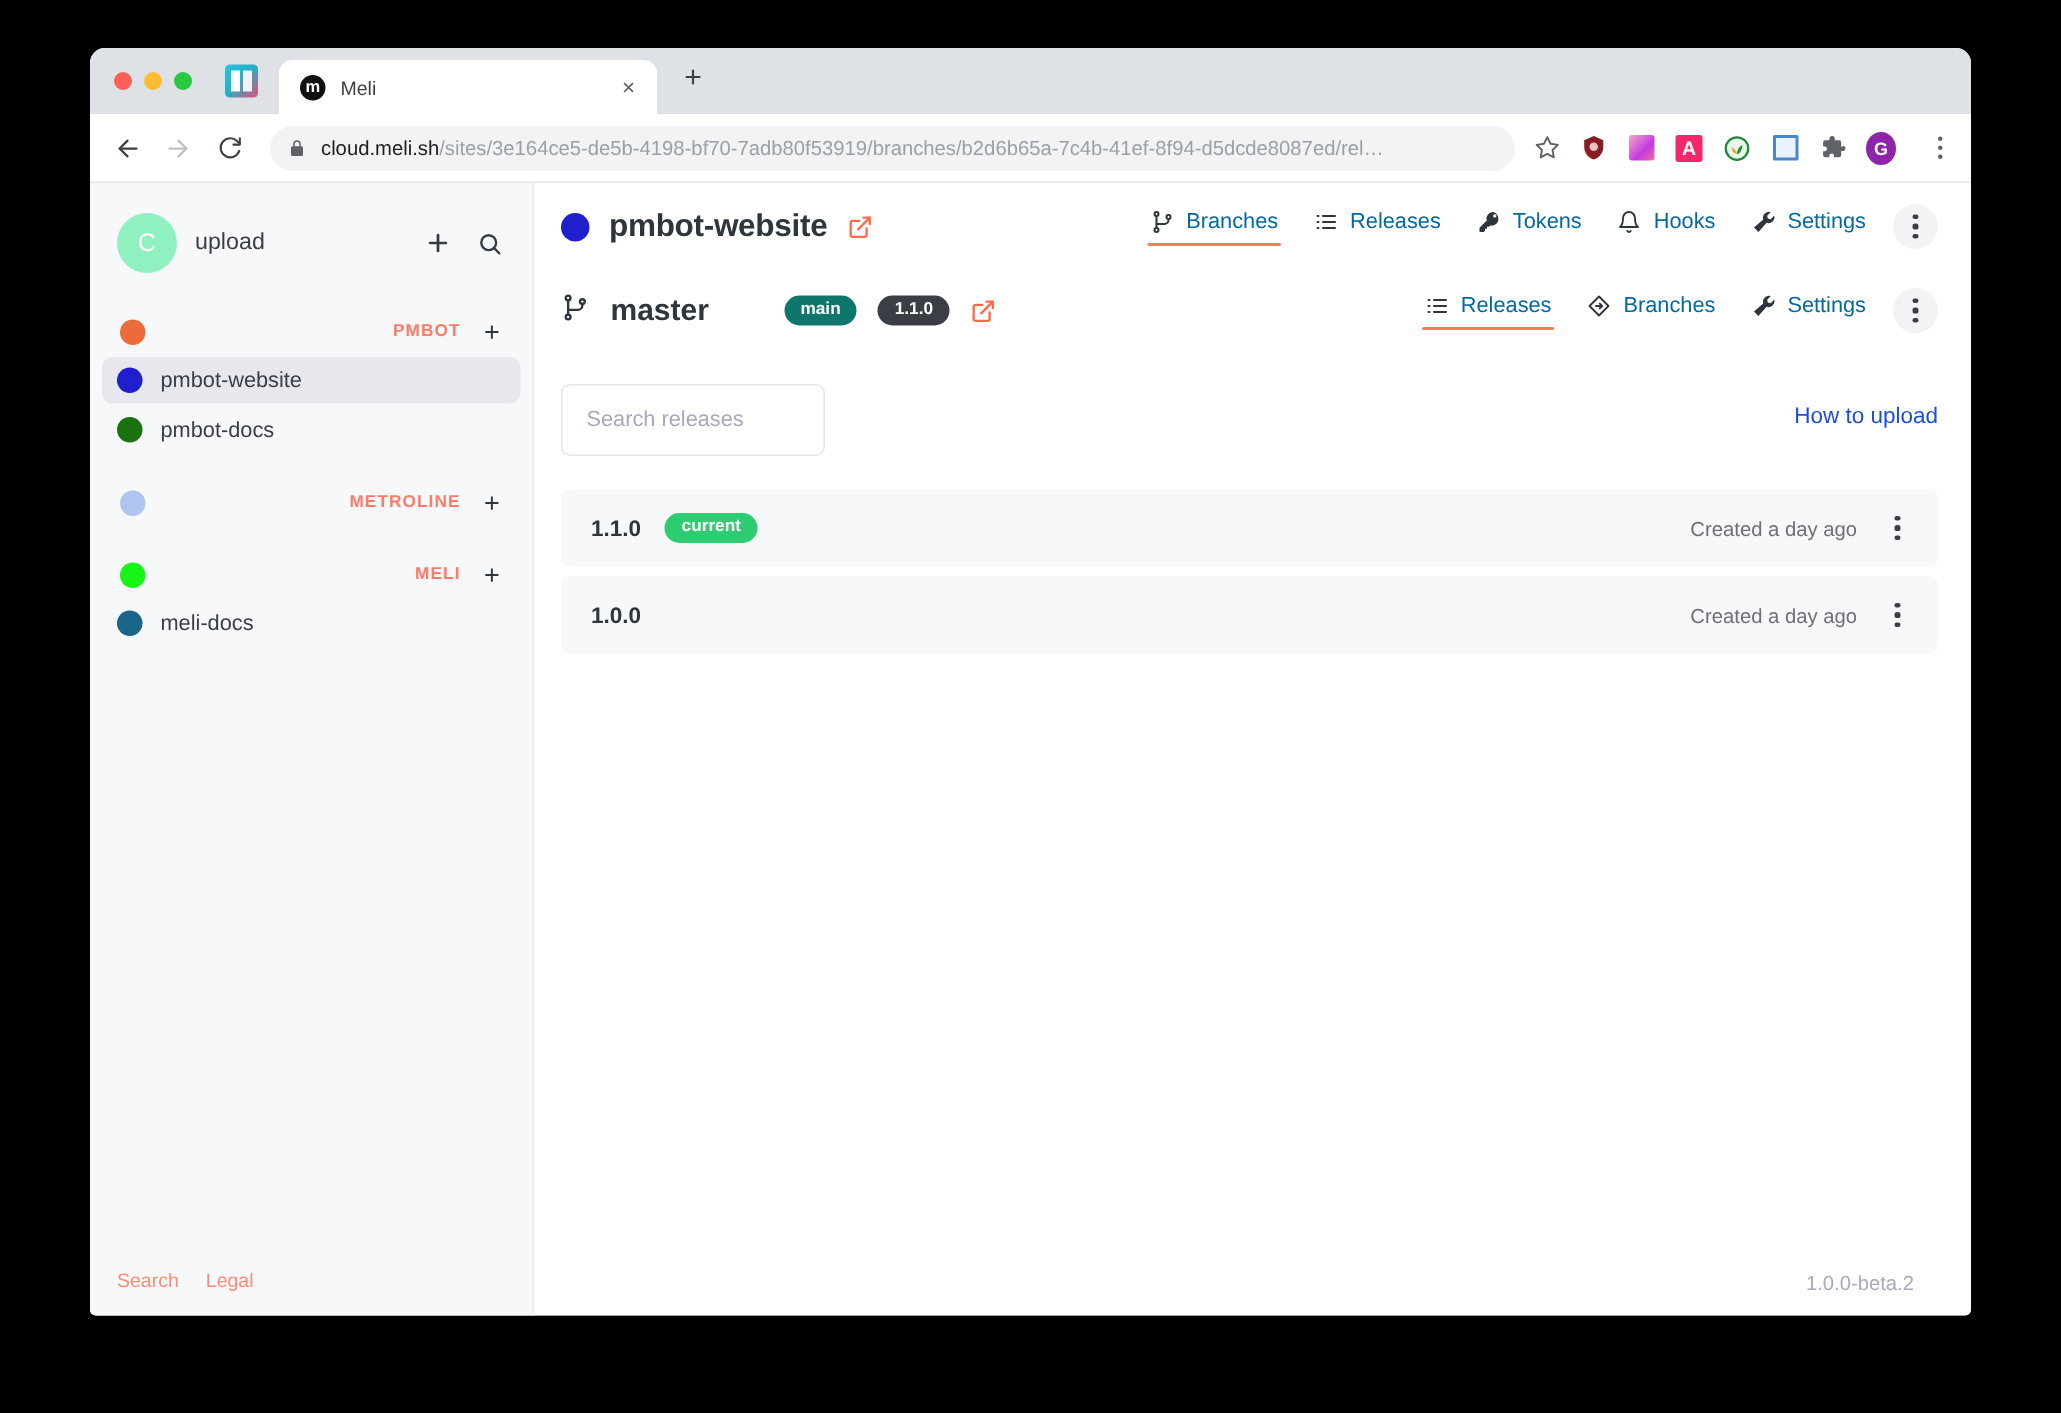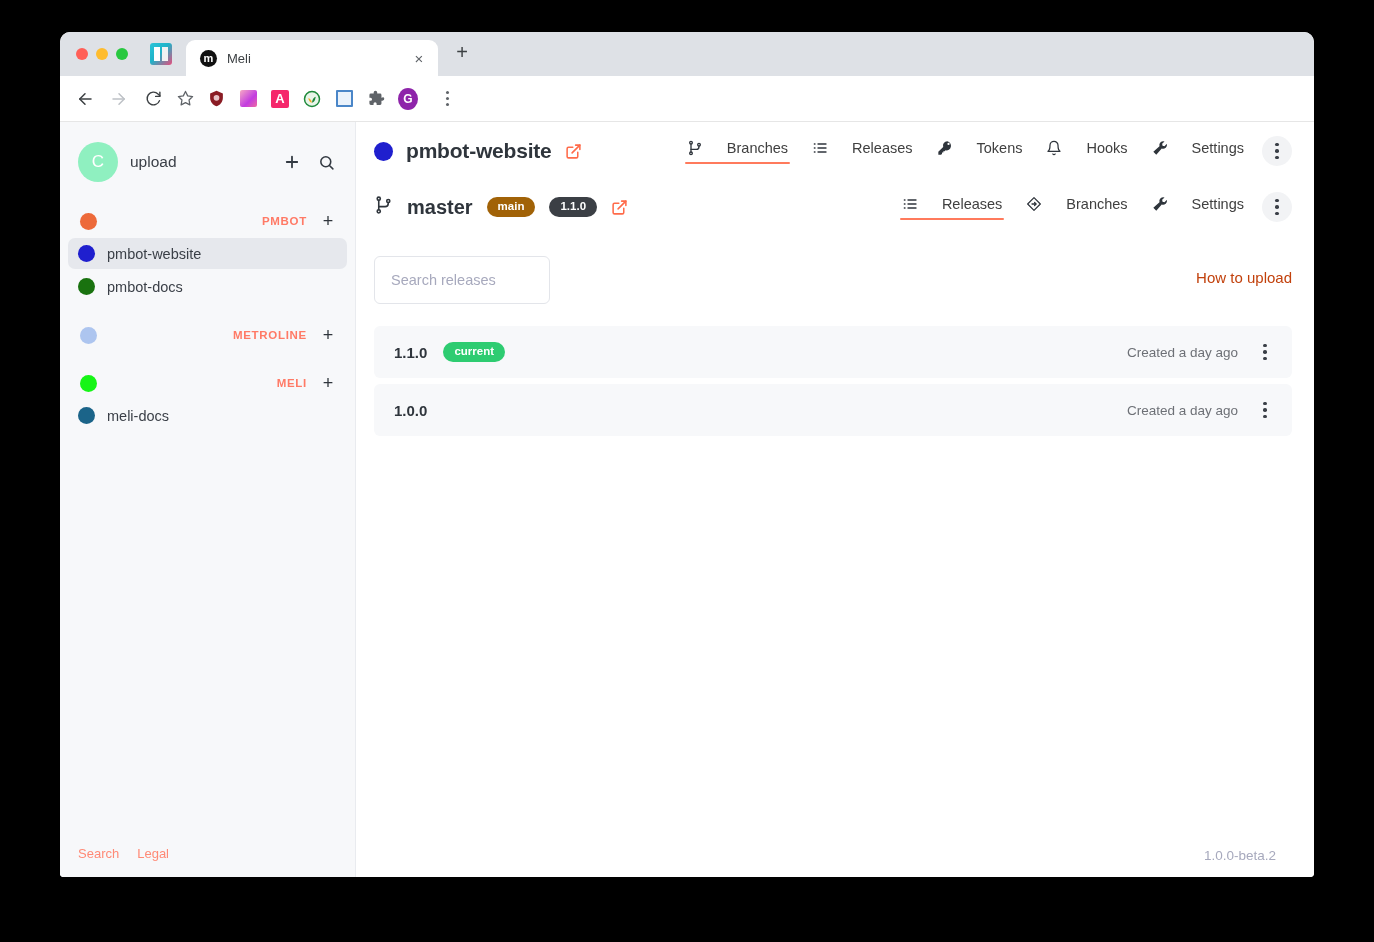--- a/index.html
+++ b/index.html
@@ -237,24 +237,24 @@
     padding: 0 22px 0 18px;
     height: 58px;
   }
   .site-title-wrap { display: flex; align-items: center; gap: 13px; }
   .site-bullet { width: 19px; height: 19px; border-radius: 50%; }
   .site-title { font-size: 21px; font-weight: bold; color: #2f353c; letter-spacing: -0.2px; }
   .ext-link { color: #ff6b4a; display: flex; align-items: center; }
 
   .topnav { margin-left: auto; display: flex; align-items: center; gap: 4px; }
   .navitem {
-    display: flex; align-items: center; gap: 24px;
+    display: flex; align-items: center; gap: 8px;
     padding: 6px 10px 12px 10px;
     font-size: 14.5px;
-    color: #404040;
+    color: #0369a1;
     position: relative;
   }
   .navitem.active::after {
     content: "";
     position: absolute;
     left: 8px; right: 8px; bottom: 4px;
     height: 2px; background: #ff7a5c; border-radius: 2px;
   }
   .navitem svg { display: block; }
   .kebab-circle {
@@ -272,42 +272,42 @@
   }
   .branch-left { display: flex; align-items: center; gap: 14px; }
   .branch-name { font-size: 20px; font-weight: bold; color: #2f353c; }
   .pill {
     font-size: 11.5px; font-weight: bold;
     border-radius: 10px;
     padding: 4px 11px;
     color: #ffffff;
     line-height: 1;
   }
-  .pill.green { background: #a16207; }
+  .pill.green { background: #0f766e; margin-left: 36px; }
   .pill.dark { background: #3b3f45; }
 
   
   .content { flex: 1; padding: 22px 22px 0 18px; display: flex; flex-direction: column; min-height: 0; }
   .content-head { display: flex; align-items: flex-start; }
   .search-input {
     width: 176px; height: 48px;
     border: 1px solid #e3e5ea;
     border-radius: 6px;
     padding: 0 16px;
     font-size: 14.5px;
     color: #a21caf;
     font-family: "Liberation Sans", sans-serif;
     background: #fff;
     outline: none;
   }
   .search-input::placeholder { color: #a7a9bd; }
   .howto {
     margin-left: auto;
     margin-top: 13px;
-    color: #c2410c;
+    color: #1d4ed8;
     font-size: 15px;
     text-decoration: none;
   }
 
   .release-list { margin-top: 22px; display: flex; flex-direction: column; gap: 6px; }
   .release-row {
     display: flex; align-items: center;
     background: #f7f8fa;
     border-radius: 6px;
     height: 52px;
@@ -368,20 +368,26 @@
             <polyline points="12 5 19 12 12 19"></polyline>
           </svg>
       </div>
       <div class="navbtn">
         <svg width="17" height="17" viewBox="0 0 24 24" fill="none" stroke="currentColor" stroke-width="2" stroke-linecap="round" stroke-linejoin="round">
             <polyline points="21 3 21 9 15 9"></polyline>
             <path d="M20.49 15a9 9 0 1 1-2.13-9.36L21 8"></path>
           </svg>
       </div>
 
+      <div class="urlbox">
+        <svg width="12" height="14" viewBox="0 0 24 24" fill="#5f6368">
+            <path d="M12 1a5 5 0 0 0-5 5v3H6a2 2 0 0 0-2 2v9a2 2 0 0 0 2 2h12a2 2 0 0 0 2-2v-9a2 2 0 0 0-2-2h-1V6a5 5 0 0 0-5-5zm0 2a3 3 0 0 1 3 3v3H9V6a3 3 0 0 1 3-3z"></path>
+          </svg>
+        <span class="url-text"><b>cloud.meli.sh</b><span>/sites/3e164ce5-de5b-4198-bf70-7adb80f53919/branches/b2d6b65a-7c4b-41ef-8f94-d5dcde8087ed/rel…</span></span>
+      </div>
 
       <div class="star">
         <svg width="17" height="17" viewBox="0 0 24 24" fill="none" stroke="currentColor" stroke-width="1.8" stroke-linejoin="round">
             <polygon points="12 2 15.09 8.26 22 9.27 17 14.14 18.18 21.02 12 17.77 5.82 21.02 7 14.14 2 9.27 8.91 8.26 12 2"></polygon>
           </svg>
       </div>
 
       <div class="exticons">
         <div class="ext ext-shield">
           <svg width="17" height="19" viewBox="0 0 24 24" fill="currentColor">

